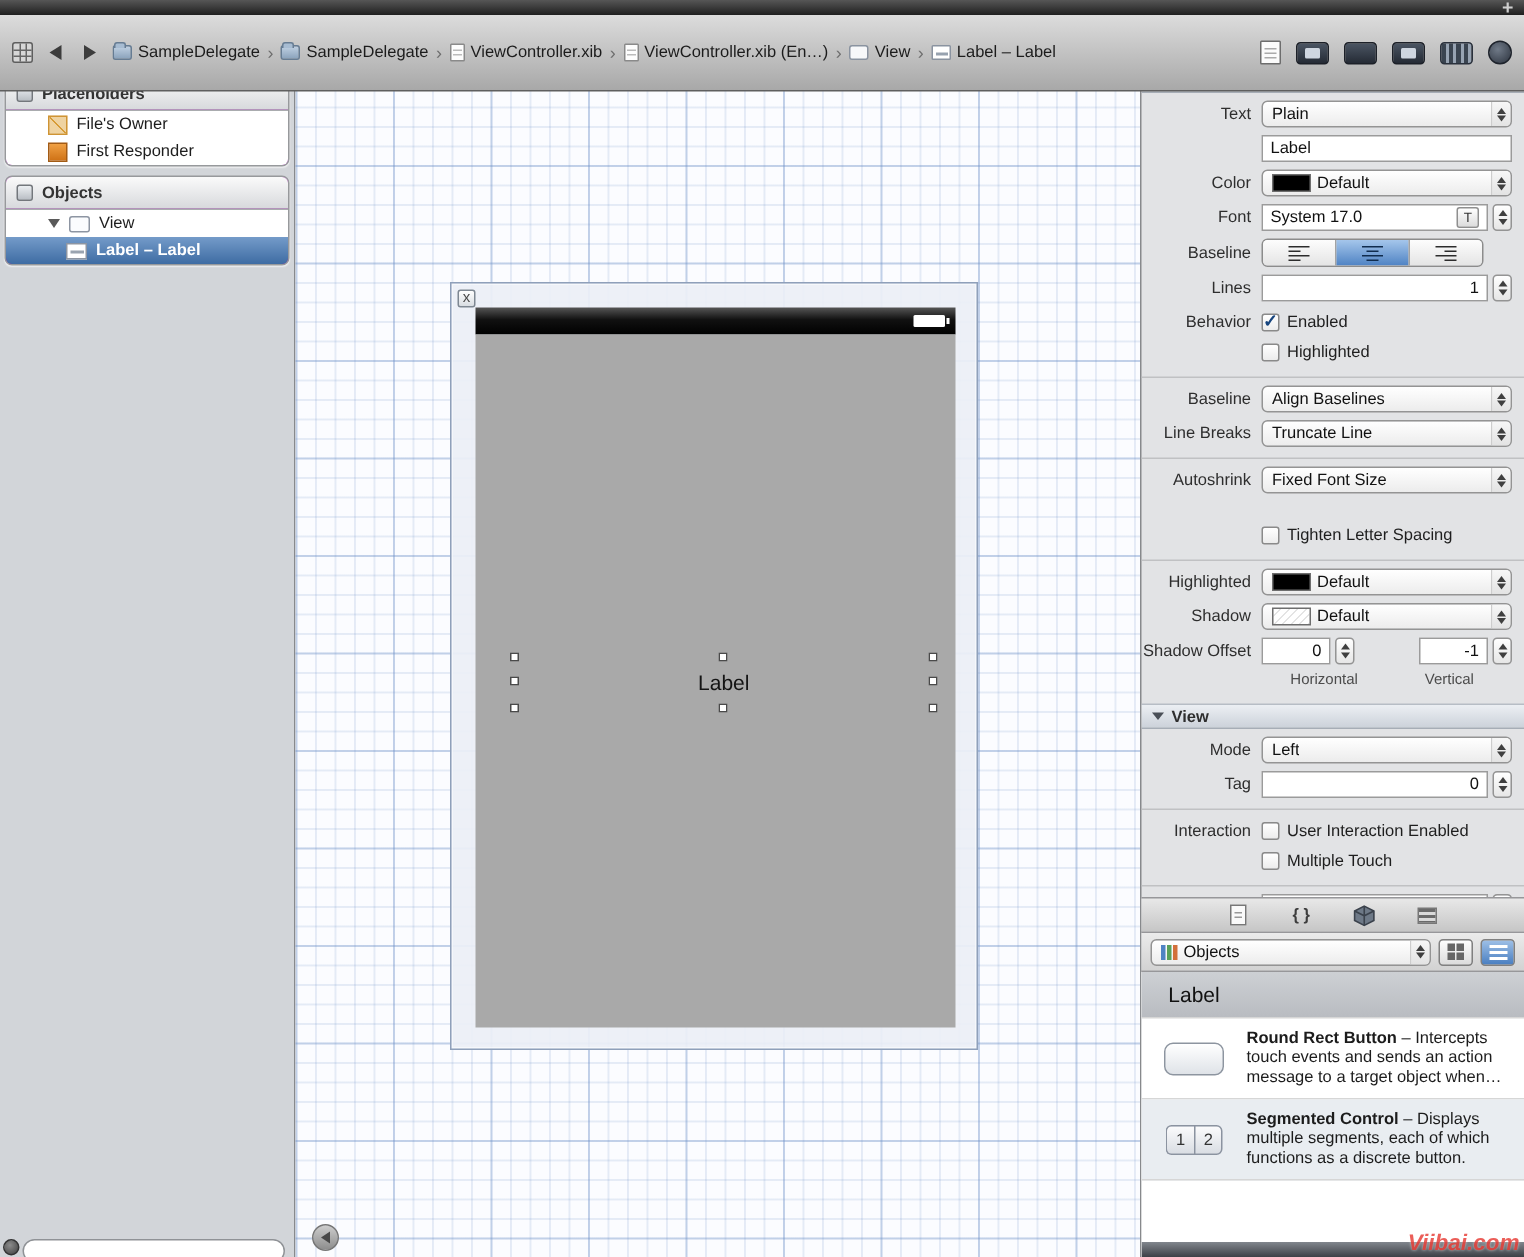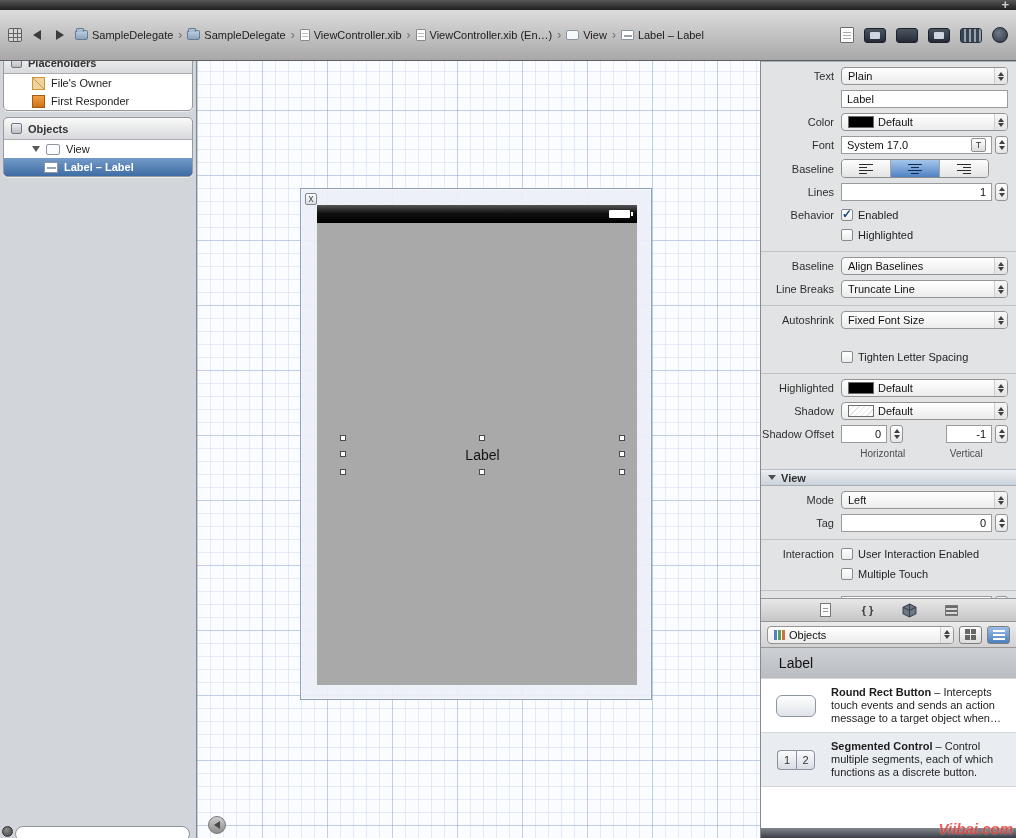--- a/index.html
+++ b/index.html
@@ -671,21 +671,21 @@
       </div>
       <div class="lib-item alt">
         <div class="preview">
           <span class="prev-seg">
             <span>1</span>
             <span>2</span>
           </span>
         </div>
         <div class="txt">
           <b>Segmented Control</b>
-          <span>– Control multiple segments, each of which functions as a discrete button.</span>
+          <span>– Displays multiple segments, each of which functions as a discrete button.</span>
         </div>
       </div>
       <div class="lib-partial"></div>
     </div>
 
     <div class="watermark">Viibai.com</div>
   </div>
 
 </div>
 

